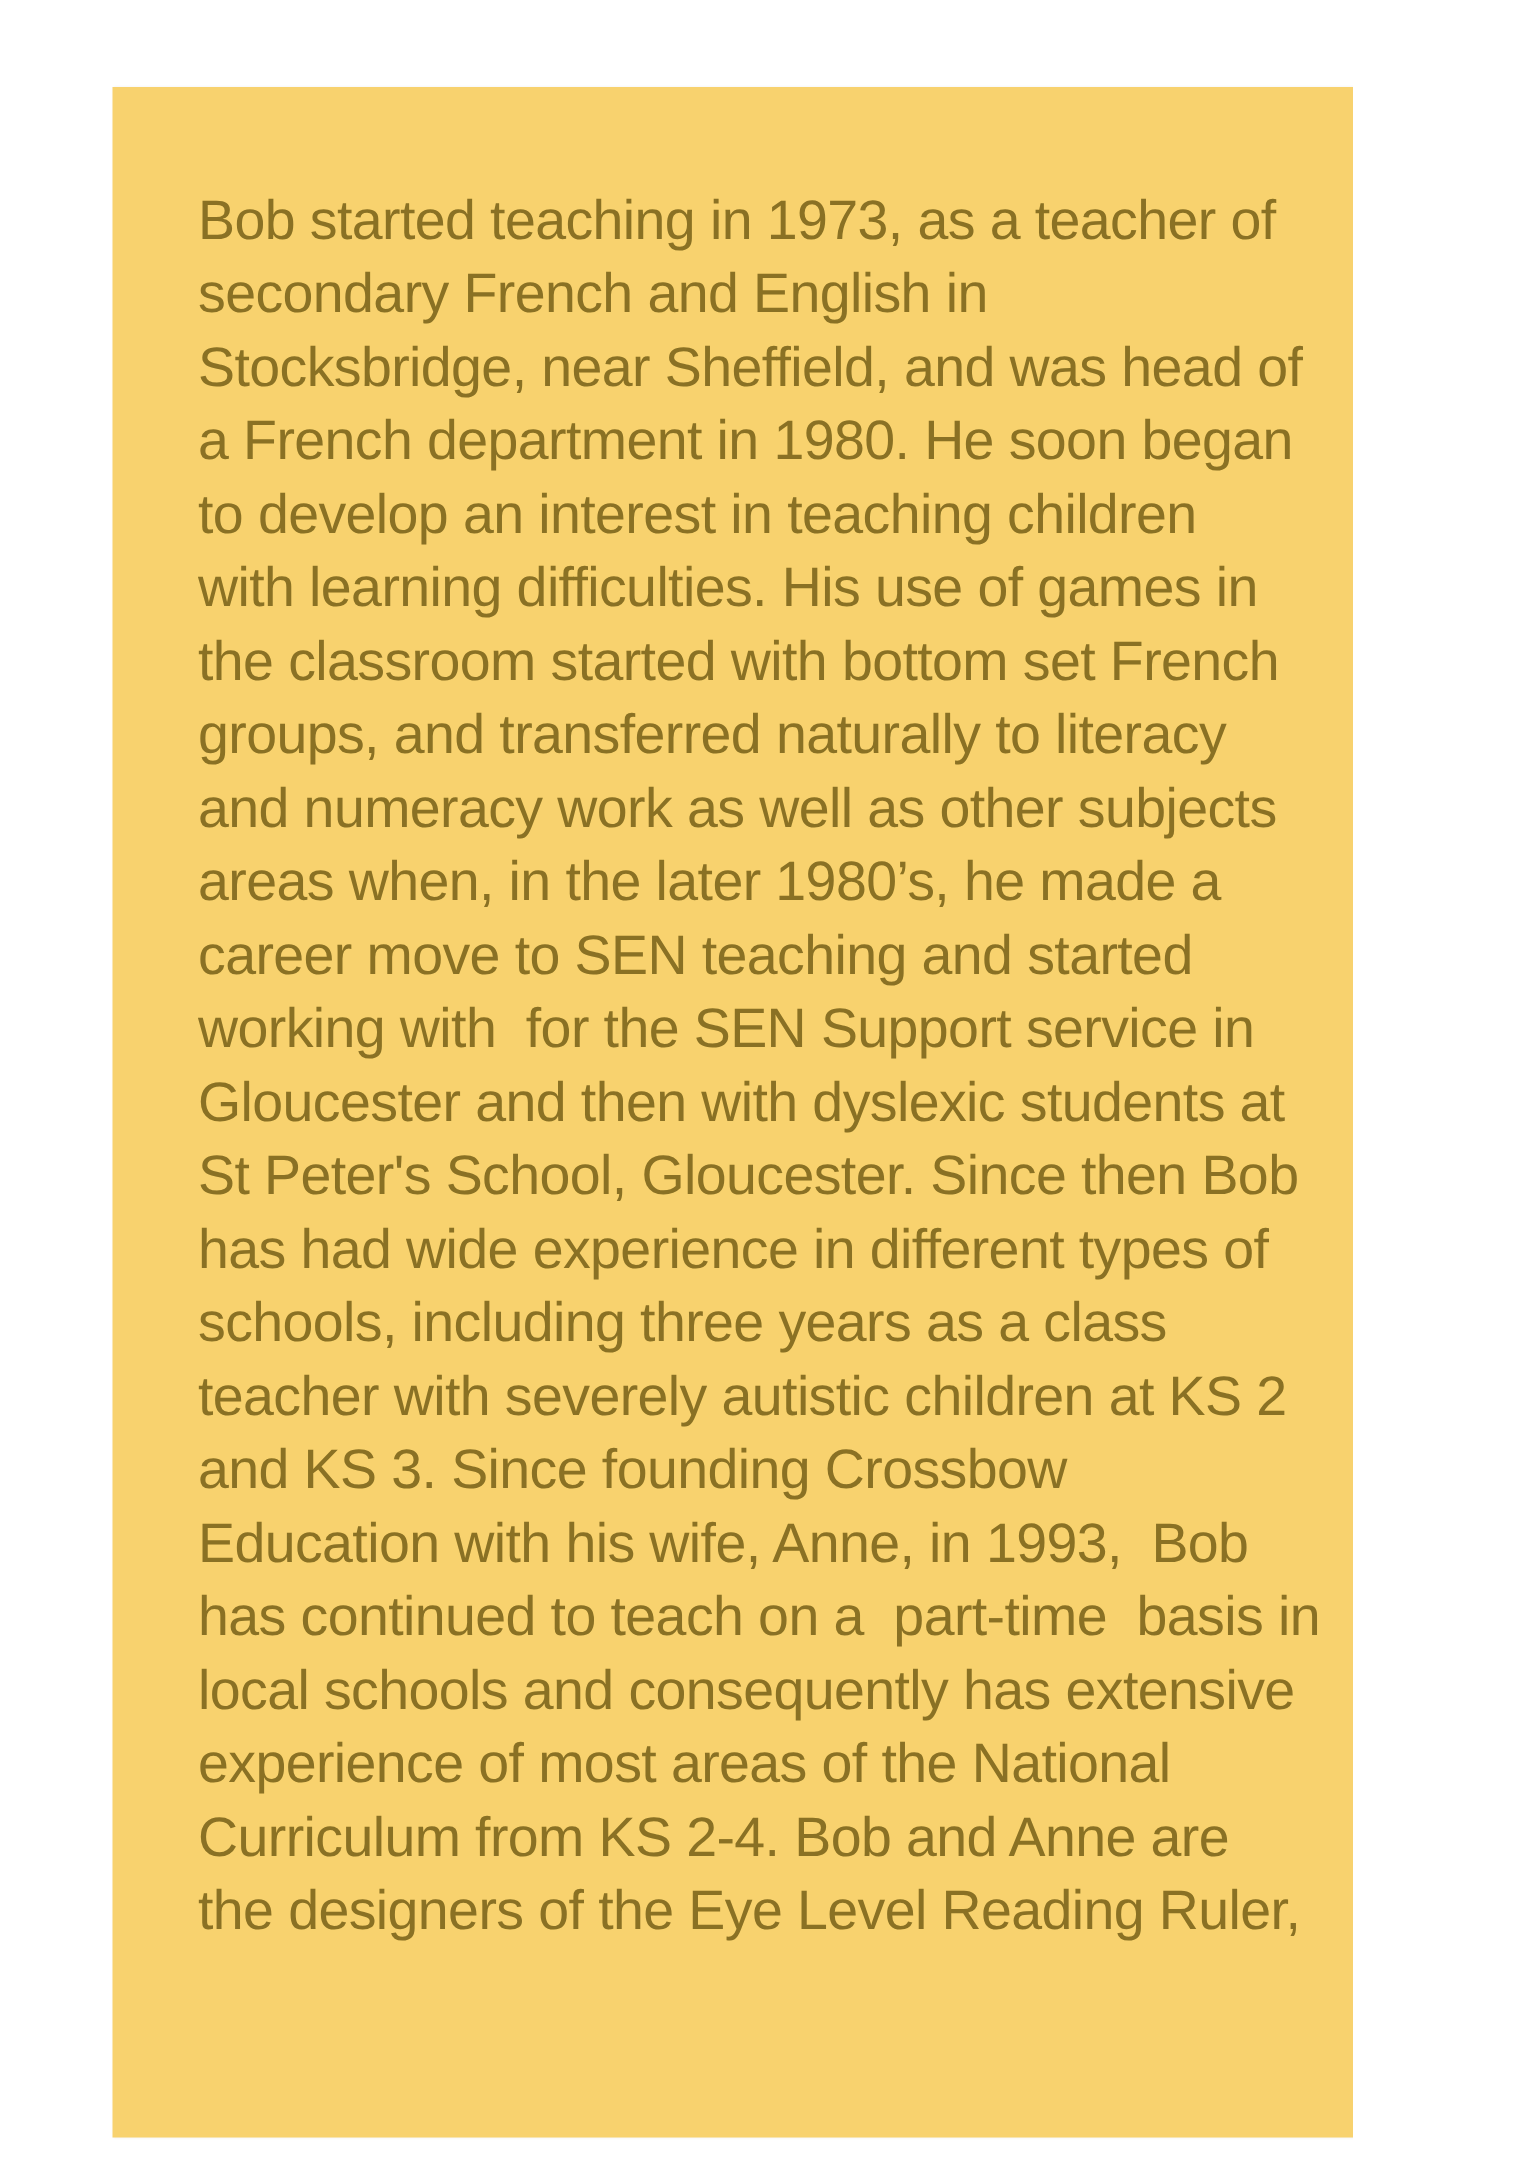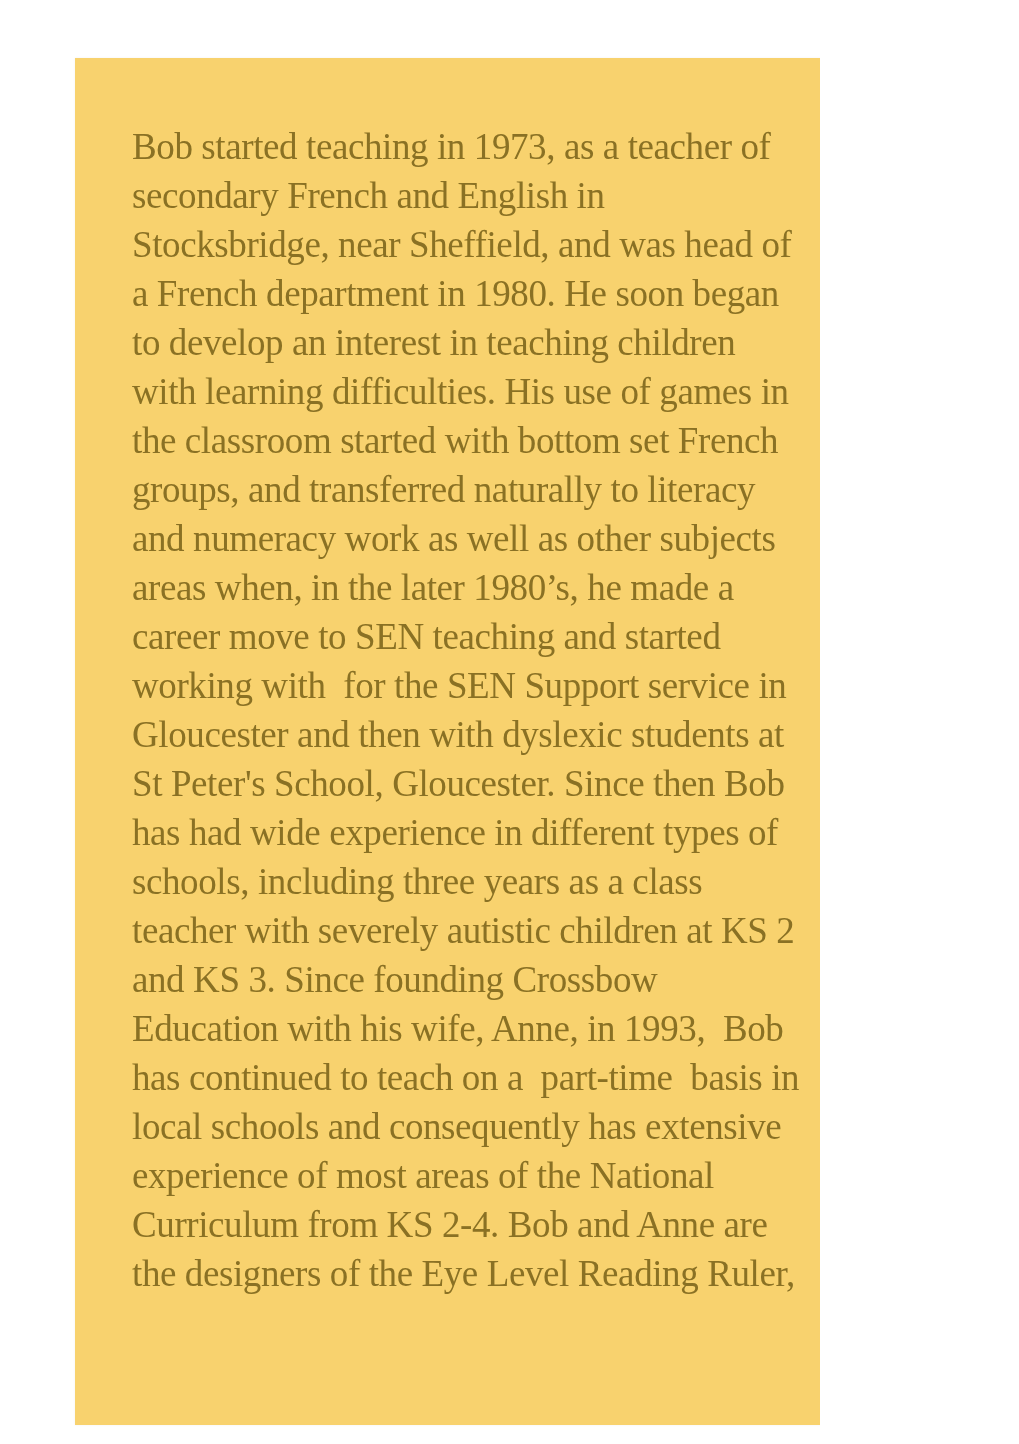--- a/index.html
+++ b/index.html
@@ -4,25 +4,25 @@
 <style>
   :root{
     --page-bg:#ffffff;
     --card-bg:#f8d26e;
     --text-color:#8a7124;
   }
   *{margin:0;padding:0;box-sizing:border-box;}
   html,body{background:var(--page-bg);}
   .page{
     position:relative;
-    width:820px;
+    width:902px;
     height:1444px;
     background:var(--page-bg);
     overflow:hidden;
-    font-family:Liberation Serif, serif;
+    font-family:Liberation Sans, sans-serif;
   }
   .card{
     position:absolute;
     left:75px;
     top:58px;
     width:893px;
     height:1367px;
     background:var(--card-bg);
     box-shadow:0 0 2px rgba(0,0,0,0.06);
   }

